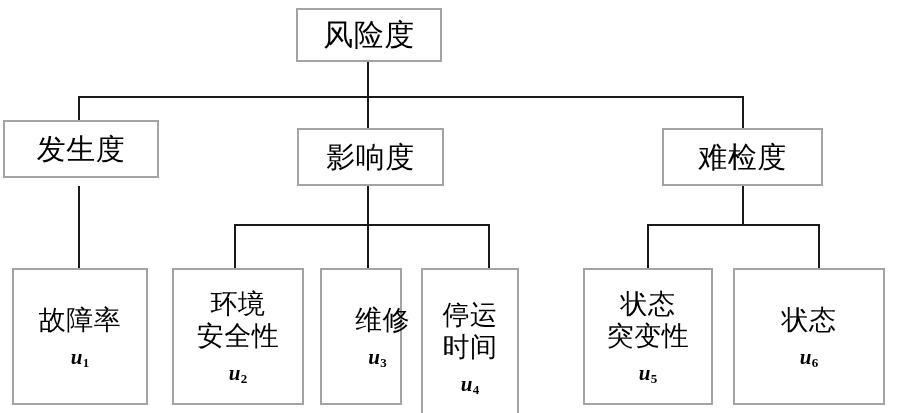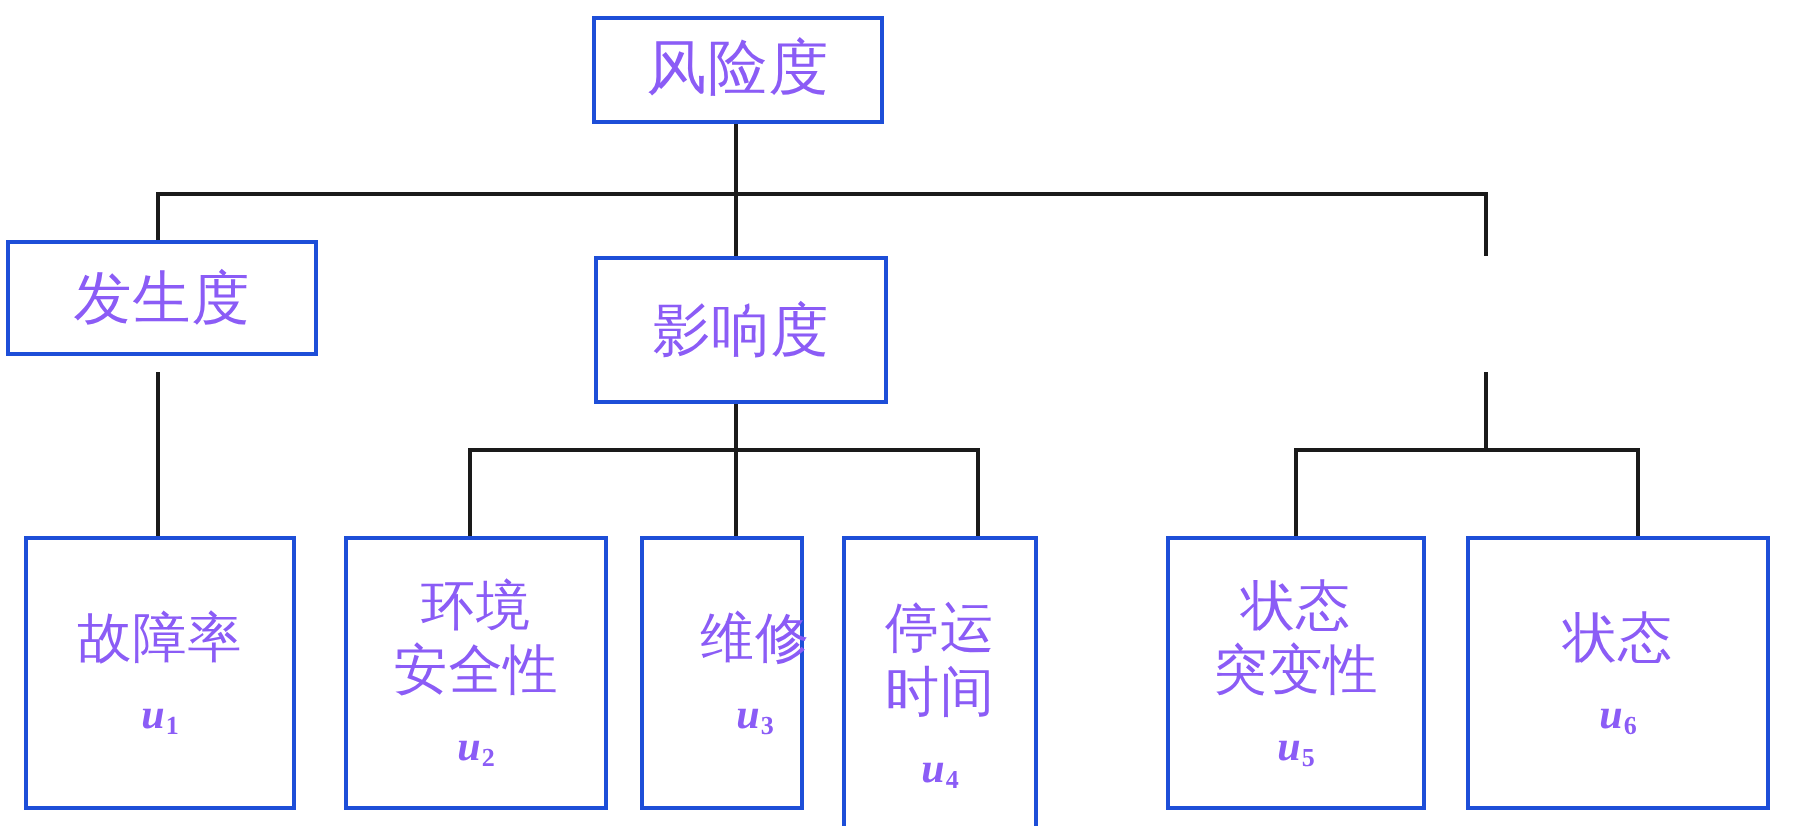--- a/index.html
+++ b/index.html
@@ -13,28 +13,27 @@
     height: 413px;
     background: #ffffff;
     overflow: hidden;
     font-family: "Liberation Serif", "DejaVu Serif", serif;
   }
 
   
   .node {
     position: absolute;
     box-sizing: border-box;
-    border: 2px solid #1d4ed8;
+    border: 2px solid #a3a3a3;
     background: #ffffff;
     display: flex;
     flex-direction: column;
-    align-items: center;
     justify-content: center;
     text-align: center;
-    color: #8b5cf6;
+    color: #000000;
     z-index: 3;
   }
   .node .cn {
     font-family: "DejaVu Sans", "Liberation Sans", sans-serif;
     font-weight: 400;
     line-height: 1.18;
     letter-spacing: 0.5px;
     white-space: nowrap;
   }
   .node.lvl1 .cn { font-size: 30px; }
@@ -91,24 +90,27 @@
   <div class="ln v" style="left:818px; top:224px; height:44px;"></div>
 
   <div class="node lvl1" style="left:296px; top:8px; width:146px; height:54px;">
     <span class="cn">风险度</span>
   </div>
 
   <div class="node lvl2" style="left:3px; top:120px; width:156px; height:58px;">
     <span class="cn">发生度</span>
   </div>
 
-  <div class="node lvl2" style="left:297px; top:128px; width:147px; height:74px;">
+  <div class="node lvl2" style="left:297px; top:128px; width:147px; height:58px;">
     <span class="cn">影响度</span>
   </div>
 
+  <div class="node lvl2" style="left:662px; top:128px; width:161px; height:58px;">
+    <span class="cn">难检度</span>
+  </div>
 
   <div class="node leaf" style="left:12px; top:268px; width:136px; height:137px;">
     <span class="cn">故障率</span>
     <span class="code"><span>u</span><sub>1</sub></span>
   </div>
 
   <div class="node leaf" style="left:172px; top:268px; width:132px; height:137px;">
     <span class="cn">环境</span>
     <span class="cn">安全性</span>
     <span class="code"><span>u</span><sub>2</sub></span>

